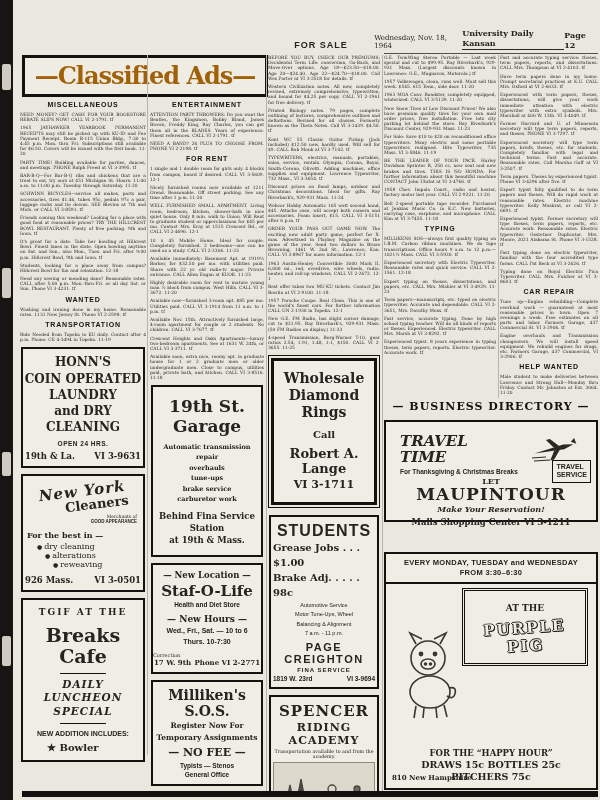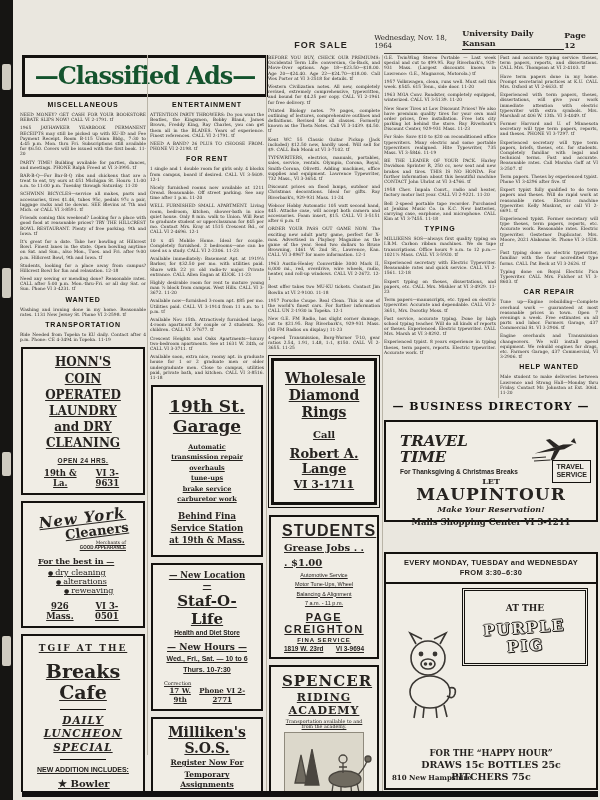--- a/index.html
+++ b/index.html
@@ -15,37 +15,37 @@
   .hdr{position:absolute;left:268px;top:28px;width:330px;display:flex;justify-content:space-between;align-items:flex-end;}
   .hdr .fs{font:bold 9px "Liberation Sans",sans-serif;letter-spacing:1px;width:112px;text-align:center;}
   .hdr .dt{font:7px "DejaVu Serif",serif;}
   .hdr .pp{font:bold 8px "DejaVu Serif",serif;border-bottom:1px solid #2a2724;padding-bottom:1px;}
   .hdr .pg{font:bold 8px "DejaVu Serif",serif;}
   .hdr-rule{position:absolute;left:384px;top:53px;width:214px;height:1px;background:#55504a;}
 
   
   .masthead{position:absolute;left:22px;top:55px;width:240px;height:36px;border:3px solid #14120f;
             background:#efece4;display:flex;align-items:center;justify-content:center;}
-  .masthead span{font:bold 24px/1 "DejaVu Serif",serif;letter-spacing:-1px;color:#14532d;}
+  .masthead span{font:bold 24px/1 "DejaVu Serif",serif;letter-spacing:-1px;color:#a16207;}
 
   
   .col{position:absolute;overflow:hidden;}
   .c1{left:20px;top:97px;width:126px;height:695px;}
   .c2{left:150px;top:97px;width:114px;height:695px;}
   .c3{left:268px;top:55px;width:112px;height:737px;}
   .c4{left:384px;top:55px;width:112px;height:343px;}
   .c5{left:500px;top:55px;width:98px;height:343px;}
   .vrule{position:absolute;top:55px;width:1px;background:#b9b4a7;}
   .vr1{left:147px;height:700px;} .vr2{left:266px;height:737px;} .vr3{left:382px;height:737px;} .vr4{left:498px;height:343px;}
 
   .ad{font:4.4px/1.18 "DejaVu Serif",serif;text-align:justify;margin-bottom:3px;color:#2b2824;word-spacing:0.2px;}
   .sec-head{font:bold 7px/1 "Liberation Sans",sans-serif;text-align:center;letter-spacing:0.8px;margin:4px 0 4px;color:#17150f;}
 
   
-  .dad{border:2px solid #14120f;background:#f0ede5;margin:5px 1px 6px;padding:5px 11px;text-align:center;position:relative;text-decoration:underline;}
+  .dad{border:2px solid #14120f;background:#f0ede5;margin:5px 1px 6px;padding:5px 0;text-align:center;position:relative;}
   .hr-s{width:46px;height:1px;background:#14120f;margin:4px auto;}
 
   
   .honns .l1{font:bold 12px/1.35 "DejaVu Serif",serif;}
   .honns .open{font:bold 6.5px "Liberation Sans",sans-serif;margin:5px 0 4px;letter-spacing:0.5px;}
   .honns .loc{font:bold 7.5px "DejaVu Serif",serif;margin:3px 0;}
   .honns .row{display:flex;justify-content:space-between;font:bold 8.5px "DejaVu Serif",serif;margin-top:4px;padding:0 2px;}
 
   
   .nyc .logo{transform:rotate(-7deg);margin:4px 0 2px;}
@@ -310,20 +310,21 @@
       <div class="l1">Wholesale</div>
       <div class="l2">Diamond Rings</div>
       <div class="call">Call</div>
       <div class="nm">Robert A. Lange</div>
       <div class="ph">VI 3-1711</div>
     </div>
 
     <div class="dad stu">
       <div class="head">STUDENTS</div>
       <div class="ln">Grease Jobs . . . $1.00</div>
+      <div class="ln">Brake Adj. . . . . 98c</div>
       <div class="svc">Automotive Service</div>
       <div class="svc">Motor Tune-Ups, Wheel</div>
       <div class="svc">Balancing &amp; Alignment</div>
       <div class="svc">7 a.m. - 11 p.m.</div>
       <div class="pc">PAGE CREIGHTON</div>
       <div class="fina">FINA SERVICE</div>
       <div class="row">
         <span>1819 W. 23rd</span>
         <span>VI 3-9694</span>
       </div>

